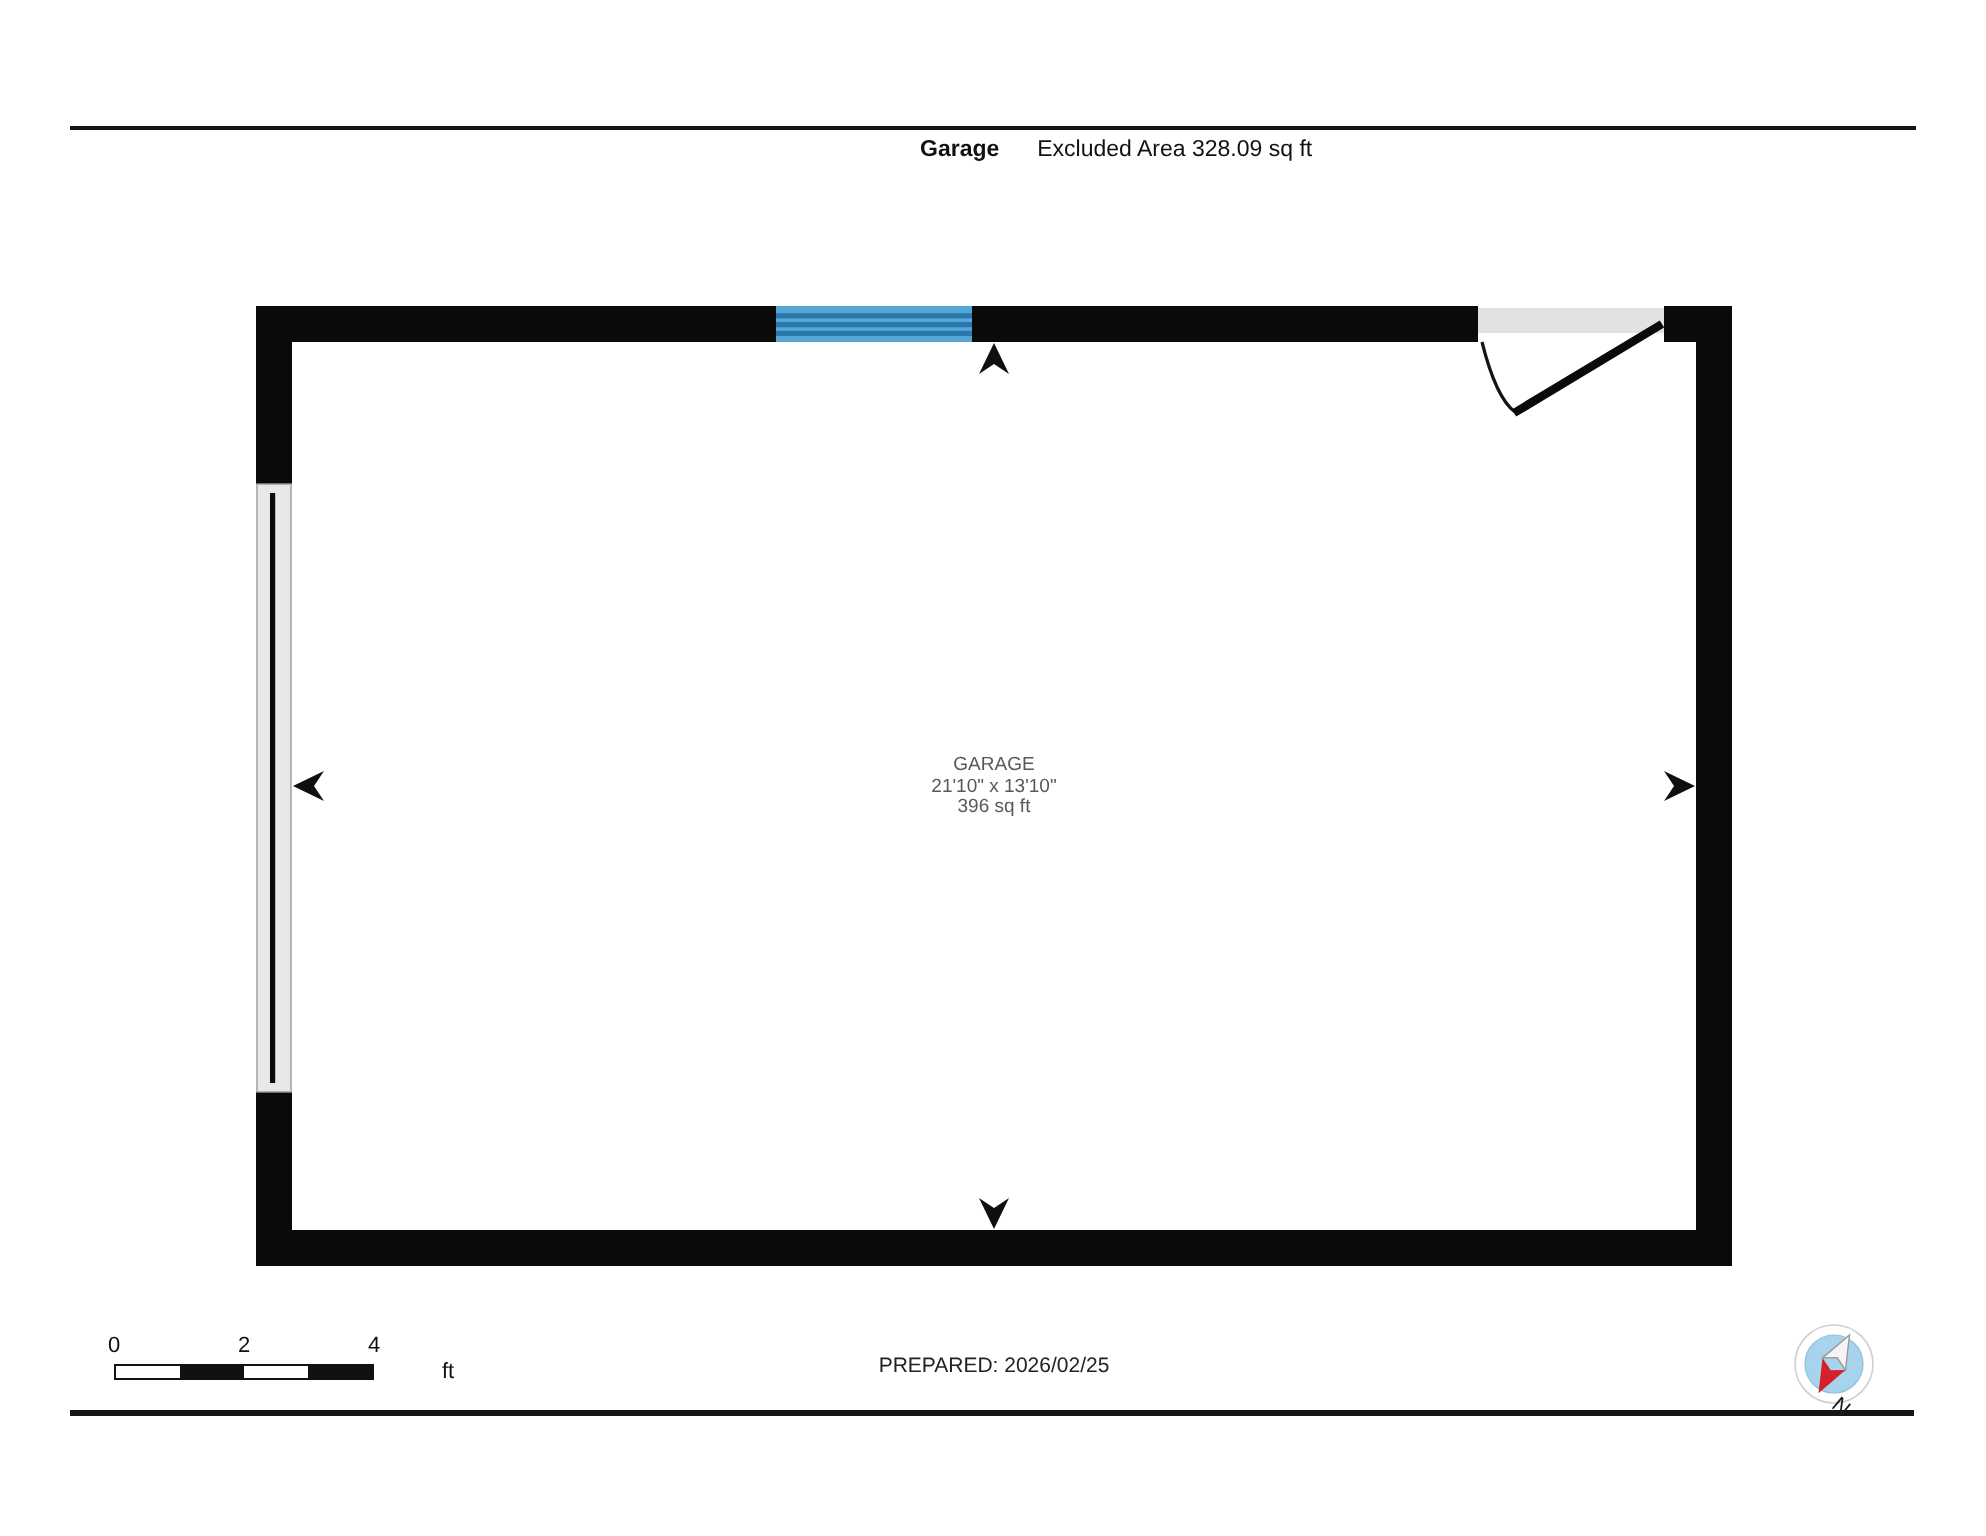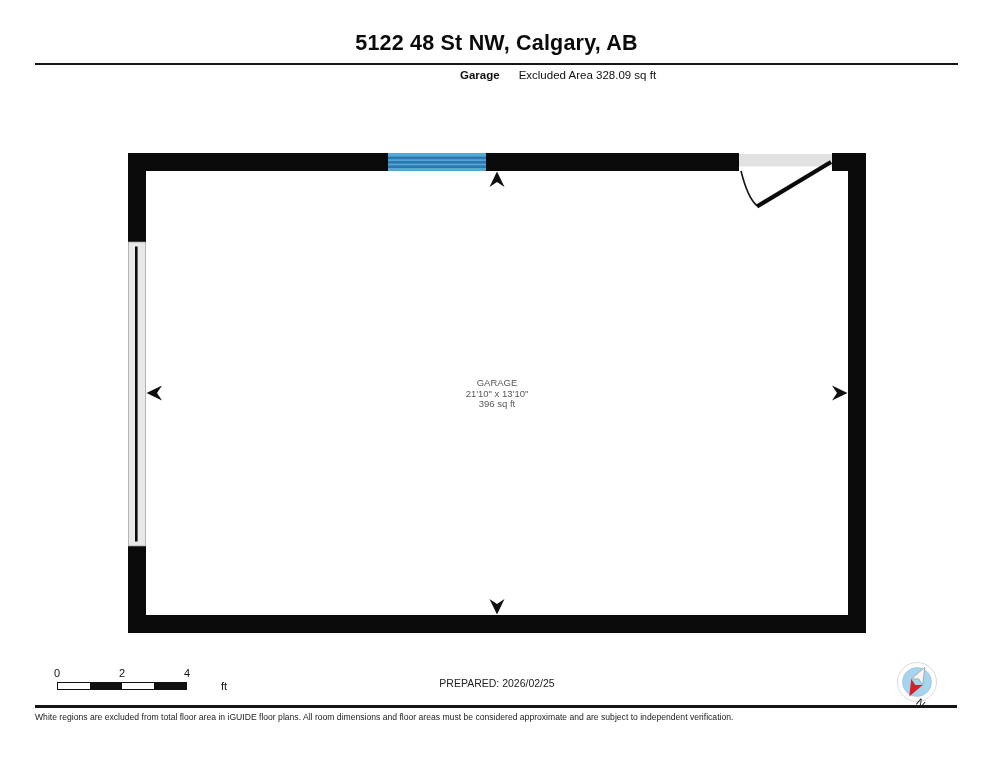--- a/index.html
+++ b/index.html
@@ -32,21 +32,20 @@
   .prepared{position:absolute;top:677px;left:497px;transform:translateX(-50%);font-size:10.5px;color:#222;text-align:right;}
   .footer-rule{position:absolute;top:705px;left:35px;width:922px;height:2.5px;background:#151515;}
   .disclaimer{position:absolute;top:712px;left:35px;width:930px;font-size:8.6px;color:#222;}
   .compass-svg{position:absolute;top:659px;left:894px;}
 </style>
 </head>
 <body>
 
 <div class="page">
 
-  <div class="page-title">5122 48 St NW, Calgary, AB</div>
   <div class="header-rule"></div>
 
   <div class="subtitle-row">
     <span class="floor-label">Garage</span><span>Excluded Area 328.09 sq ft</span>
   </div>
 
   <svg class="plan-svg" width="993" height="768" viewBox="0 0 993 768">
 
     <g style="fill:var(--wall,#0a0a0a)">
       <rect x="128" y="153" width="738" height="18"></rect>
@@ -109,15 +108,14 @@
   <svg class="compass-svg" width="46" height="50" viewBox="0 0 46 50">
     <circle cx="23" cy="23" r="19.5" fill="#ffffff" stroke="#cfcfcf" stroke-width="0.8"></circle>
     <circle cx="23" cy="23" r="14.5" style="fill:var(--compass-blue,#a7d4ec)" stroke="#8fc0dd" stroke-width="0.6"></circle>
     <g transform="rotate(28 23 23)">
       <polygon points="23,6.5 29.5,23 23,19.5 16.5,23" fill="#f5f5f5" stroke="#9a9a9a" stroke-width="0.7"></polygon>
       <polygon points="23,39.5 29.5,23 23,26.5 16.5,23" style="fill:var(--compass-red,#d42028)"></polygon>
     </g>
     <text x="24" y="47" font-size="11" fill="#1a1a1a" transform="rotate(40 26 42)">N</text>
   </svg>
 
-  <div class="disclaimer">White regions are excluded from total floor area in iGUIDE floor plans. All room dimensions and floor areas must be considered approximate and are subject to independent verification.</div>
 
 </div>
 
 </body></html>

